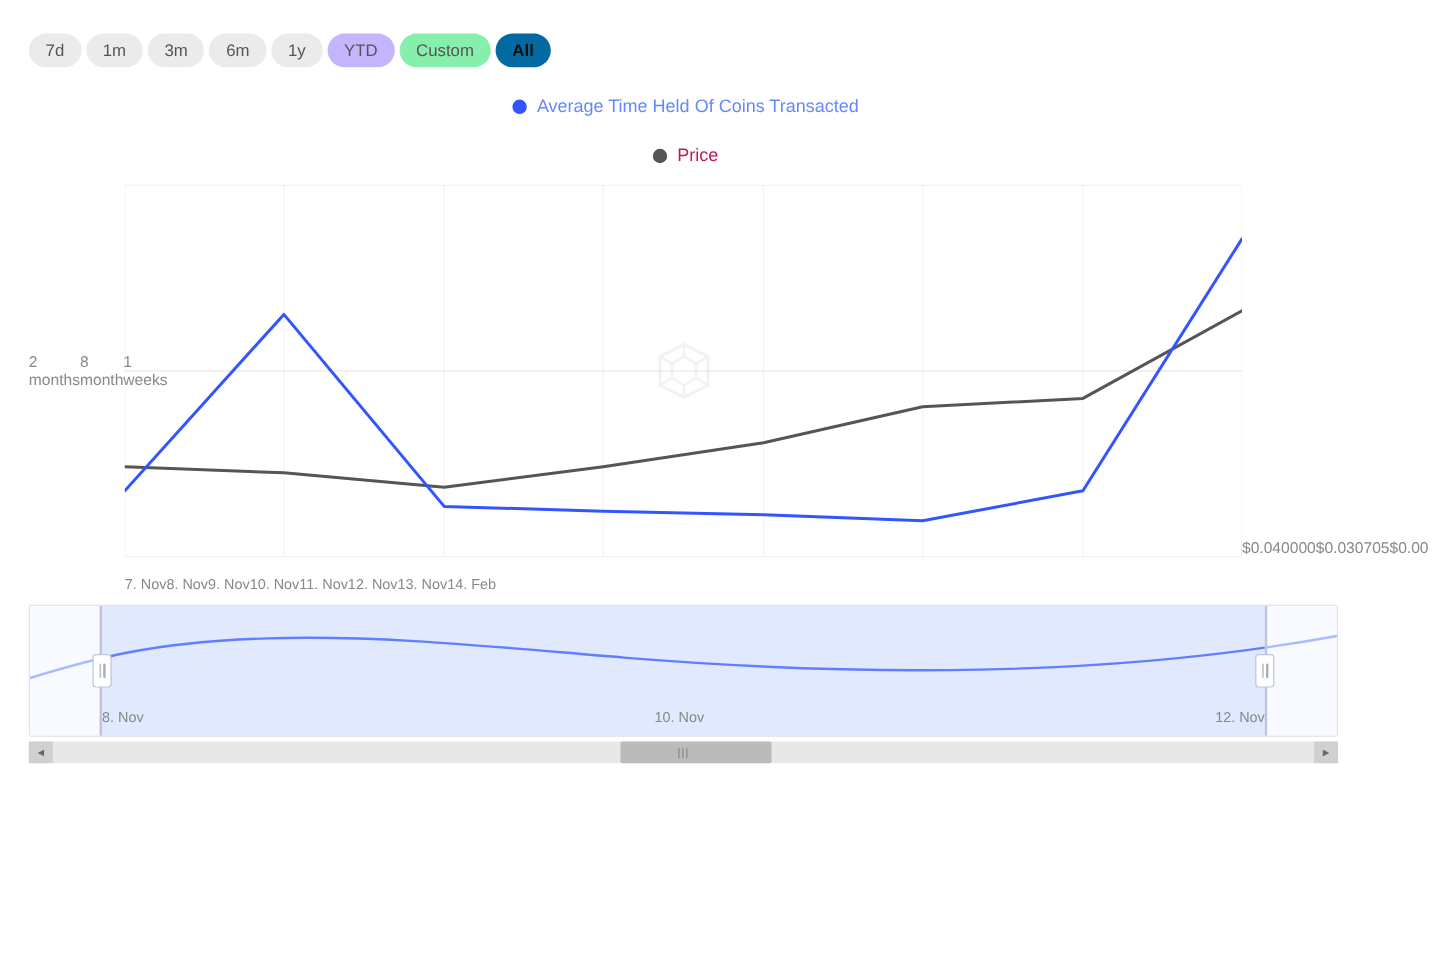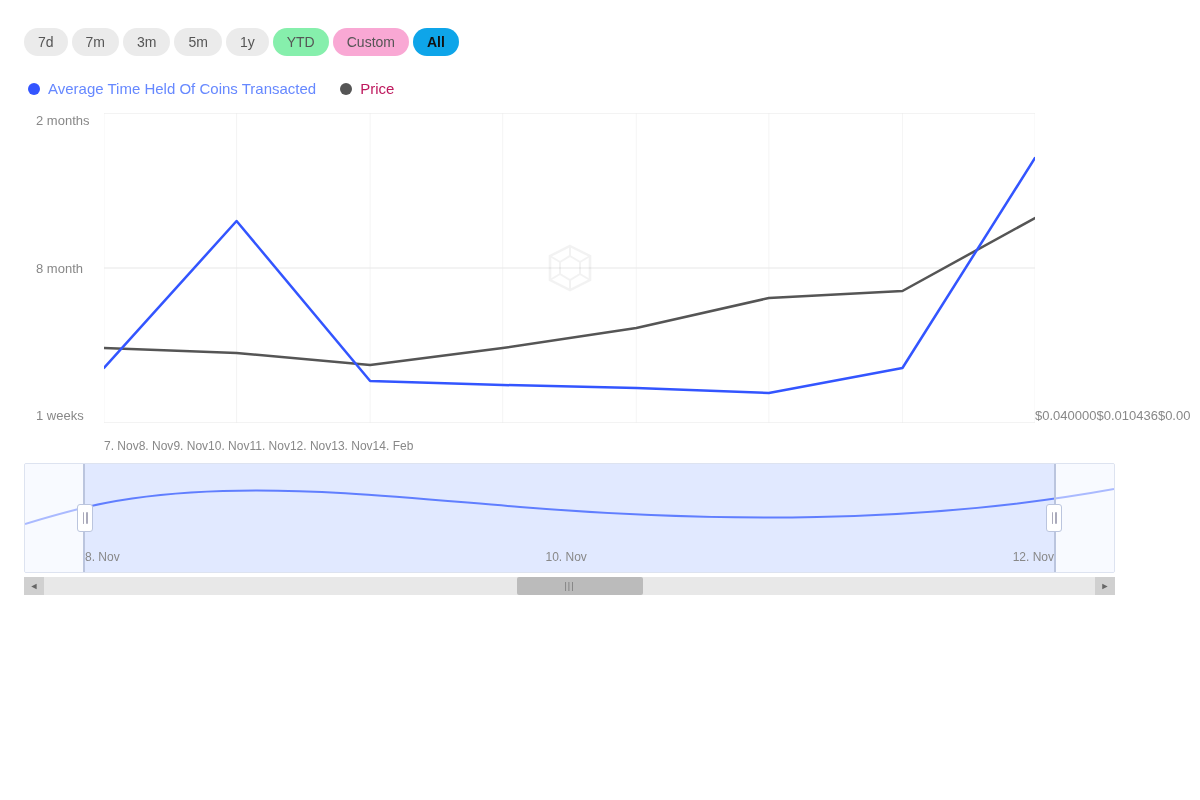--- a/index.html
+++ b/index.html
@@ -30,40 +30,41 @@
       padding: 6px 14px;
       border-radius: 20px;
       border: none;
       background: #ebebeb;
       color: #555;
       font-size: 14px;
       cursor: pointer;
       font-weight: 400;
     }
     .time-btn.active {
-      background: #0ea5e9;
+      background: #0369a1;
       font-weight: 700;
       color: #111;
     }
     .time-btn.ytd {
+      background: #c4b5fd;
+      color: #555;
+    }
+    .time-btn.custom {
       background: #86efac;
-      color: #555;
-    }
-    .time-btn.custom {
-      background: #f9a8d4;
       color: #555;
     }
 
     
     .legend {
       display: flex;
       align-items: center;
       gap: 24px;
       margin-bottom: 16px;
       margin-left: 4px;
+      flex-direction: column;
     }
     .legend-item {
       display: flex;
       align-items: center;
       gap: 8px;
     }
     .legend-dot {
       width: 12px;
       height: 12px;
       border-radius: 50%;
@@ -82,24 +83,23 @@
       height: 340px;
     }
 
     .y-axis-left {
       position: absolute;
       left: 0;
       top: 0;
       bottom: 30px;
       width: 80px;
       display: flex;
-      flex-direction: column;
+      flex-direction: row;
       justify-content: space-between;
-      align-items: flex-start;
-      margin-left: 12px;
+      align-items: center;
     }
     .y-label {
       font-size: 13px;
       color: #888;
     }
 
     .y-axis-right {
       position: absolute;
       right: 0;
       top: 0;
@@ -291,23 +291,23 @@
       letter-spacing: 1px;
     }
   </style>
 </head>
 <body>
 
 <div class="container">
 
   <div class="time-range-bar">
     <button class="time-btn">7d</button>
-    <button class="time-btn">7m</button>
+    <button class="time-btn">1m</button>
     <button class="time-btn">3m</button>
-    <button class="time-btn">5m</button>
+    <button class="time-btn">6m</button>
     <button class="time-btn">1y</button>
     <button class="time-btn ytd">YTD</button>
     <button class="time-btn custom">Custom</button>
     <button class="time-btn active">All</button>
   </div>
 
   <div class="legend">
     <div class="legend-item">
       <div class="legend-dot blue"></div>
       <span class="legend-label blue-text">Average Time Held Of Coins Transacted</span>
@@ -321,21 +321,21 @@
   <div class="chart-area">
 
     <div class="y-axis-left">
       <span class="y-label">2 months</span>
       <span class="y-label">8 month</span>
       <span class="y-label">1 weeks</span>
     </div>
 
     <div class="y-axis-right">
       <span class="y-label">$0.040000</span>
-      <span class="y-label">$0.010436</span>
+      <span class="y-label">$0.030705</span>
       <span class="y-label">$0.00</span>
     </div>
 
     <div class="chart-svg-area">
       
       <div class="watermark">
         <svg class="watermark-icon" viewBox="0 0 52 52" fill="none" xmlns="http://www.w3.org/2000/svg">
           <polygon points="26,4 46,14 46,38 26,48 6,38 6,14" stroke="#999" stroke-width="2.5" fill="none"></polygon>
           <polygon points="26,14 36,20 36,32 26,38 16,32 16,20" stroke="#999" stroke-width="2" fill="none"></polygon>
           <line x1="26" y1="4" x2="26" y2="14" stroke="#999" stroke-width="2"></line>

